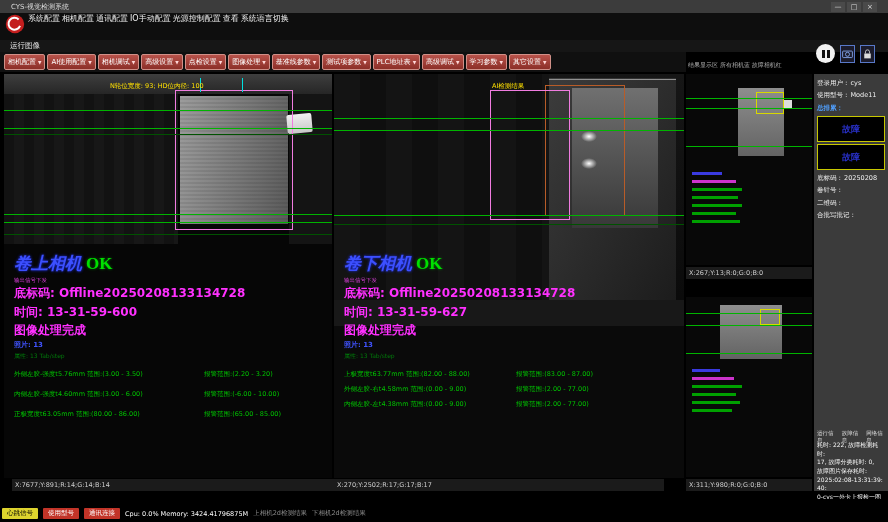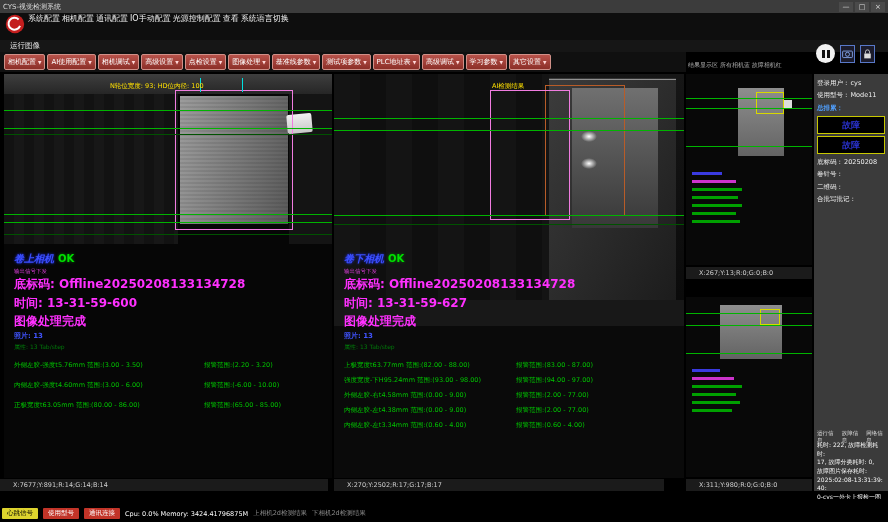--- a/index.html
+++ b/index.html
@@ -1,21 +1,21 @@
 <!DOCTYPE html>
 <html><head>
 <meta charset="utf-8">
 <style>
   * { box-sizing: border-box; margin: 0; padding: 0; }
   body { background:#222; font-family:"DejaVu Sans","Liberation Sans",sans-serif; }
   .app { position:relative; width:888px; height:522px; background:#000; overflow:hidden; }
 
   
   .titlebar { position:absolute; left:0; top:0; width:100%; height:13px; background:#3c3c3c;
-    display:flex; align-items:center; padding:0 3px; font-size:7px; color:#d8d8d8; }
+    display:flex; align-items:center; padding:0 11px; font-size:7px; color:#d8d8d8; }
   .win-controls { margin-left:auto; display:flex; gap:2px; }
   .win-btn { width:14px; height:10px; display:flex; align-items:center; justify-content:center;
     font-size:7px; color:#ddd; background:#4a4a4a; cursor:pointer; }
   .menubar { position:absolute; left:0; top:13px; width:100%; height:27px; background:#0e0e0e;
     display:flex; align-items:flex-start; gap:2px; padding-left:4px; font-size:8px; color:#f0f0f0; }
   .logo { width:22px; height:22px; flex:0 0 auto; }
   .menu-item { cursor:pointer; white-space:nowrap; }
   .tabrow { position:absolute; left:0; top:40px; width:100%; height:12px; background:#161616;
     display:flex; align-items:center; padding-left:10px; font-size:7.5px; color:#e8e8e8; }
   .toolbar { position:absolute; left:0; top:52px; width:686px; height:20px; background:#101010;
@@ -33,22 +33,22 @@
     display:flex; align-items:center; justify-content:center; cursor:pointer; }
 
   
   .view { position:absolute; background:#060606; overflow:hidden; }
   #viewL { left:4px; top:74px; width:328px; height:404px; }
   #viewC { left:334px; top:74px; width:350px; height:404px; }
   .thumb { position:absolute; background:#080808; overflow:hidden; cursor:pointer; }
   #thumb1 { left:686px; top:74px; width:126px; height:191px; }
   #thumb2 { left:686px; top:297px; width:126px; height:180px; }
   .coordbar { position:absolute; height:12px; background:#1b1b1b; color:#cfcfcf; font-size:6.5px;
-    display:flex; align-items:center; padding-left:13px; }
-  #coordL { left:0; top:479px; width:328px; }
+    display:flex; align-items:center; padding-left:3px; }
+  #coordL { left:12px; top:479px; width:328px; }
   #coordC { left:334px; top:479px; width:330px; }
   #coordT1 { left:686px; top:267px; width:126px; }
   #coordT2 { left:686px; top:479px; width:126px; }
 
   .gline { position:absolute; left:0; right:0; height:1px; background:#00b400; }
   .gline.dim { background:#005200; }
   .caption { position:absolute; color:#ffe000; font-size:6.5px; white-space:nowrap; }
 
   
   .l-topband { position:absolute; left:0; top:0; width:100%; height:20px;
@@ -75,22 +75,22 @@
     background:linear-gradient(#707070,#383838); }
   .c-topline { position:absolute; left:215px; top:5px; width:127px; height:1px; background:#909090; }
   .spot { position:absolute; width:16px; height:11px; border-radius:50%;
     background:radial-gradient(closest-side,#ffffff,rgba(255,255,255,0)); }
   .c-orange { position:absolute; left:211px; top:11px; width:80px; height:131px; border:1px solid #b85c28; }
   .c-pink { position:absolute; left:156px; top:16px; width:80px; height:130px; border:1px solid #f07ce0; }
   .c-lowband { position:absolute; left:0; top:226px; width:100%; height:26px; background:#181818; }
 
   
   .resblock { position:absolute; left:10px; top:178px; right:4px; }
-  .camtitle { font-size:10px; font-weight:bold; font-style:italic; color:#3c50ff;
-    text-shadow:0 0 3px #2030ff; margin-bottom:2px; }
+  .camtitle { font-size:17px; font-weight:bold; font-style:italic; color:#3c50ff;
+    text-shadow:0 0 3px #2030ff; margin-bottom:2px;font-family:Liberation Serif, serif; }
   .camtitle .ok { color:#00e000; font-style:normal; margin-left:4px; text-shadow:0 0 3px #008000; }
   .sig { font-size:5.5px; color:#e040e0; }
   .mag { font-size:12px; color:#ff30ff; font-weight:bold; line-height:1.55; }
   .bluel { font-size:7px; color:#4054ff; font-weight:bold; line-height:1.6; }
   .dimg { font-size:6px; color:#00780a; line-height:1.5; }
   .mrows { margin-top:10px; }
   .mrow { display:flex; font-size:6.5px; color:#00c400; }
   #viewL .mrow { margin-bottom:11px; }
   #viewC .mrow { margin-bottom:6px; }
   .mname { width:190px; }
@@ -101,21 +101,21 @@
   .t-tab { position:absolute; background:#ddd; }
   .t-ybox { position:absolute; border:1px solid #d8d800; }
   .tbars { position:absolute; left:6px; }
   .bar { height:3px; margin-bottom:5px; }
 
   
   .rpanel { position:absolute; left:814px; top:74px; width:74px; height:417px; background:#3b3b3b;
     padding:3px; font-size:6.5px; color:#f0f0f0; }
   .rrow { display:flex; gap:1px; line-height:1.9; flex-wrap:wrap; }
   .blue-label { color:#50a0ff; font-weight:bold; }
-  .ybox { height:18px; border:1px solid #c8c800; background:#000; margin:2px 0; display:flex;
+  .ybox { height:26px; border:1px solid #c8c800; background:#000; margin:2px 0; display:flex;
     align-items:center; justify-content:center; color:#2830c8; font-weight:bold; font-size:9px; }
   .rstats-tabs { position:absolute; left:814px; top:430px; width:74px; display:flex; gap:3px;
     font-size:5.5px; color:#ddd; padding-left:3px; }
   .rstats-tabs span { cursor:pointer; }
   .rstats { position:absolute; left:814px; top:441px; width:74px; height:58px; font-size:6px;
     color:#f8f8f8; padding:0 3px; line-height:1.45; word-break:break-all; overflow:hidden; }
   .rstats span { display:block; }
 
   
   .statusbar { position:absolute; left:0; bottom:2px; width:100%; height:13px; display:flex;
@@ -301,34 +301,26 @@
       <div class="mag">时间: 13-31-59-627</div>
       <div class="mag">图像处理完成</div>
       <div class="bluel">照片: 13</div>
       <div class="dimg">属性: 13 Tab/step</div>
       <div class="mrows">
         <div class="mrow">
             <span class="mname2">上极宽度t63.77mm 范围:(82.00 - 88.00)</span>
             <span>报警范围:(83.00 - 87.00)</span>
           </div>
         <div class="mrow">
-            <span class="mname2">强度宽度-下H95.24mm 范围:(93.00 - 98.00)</span>
-            <span>报警范围:(94.00 - 97.00)</span>
-          </div>
-        <div class="mrow">
             <span class="mname2">外侧左胶-右t4.58mm 范围:(0.00 - 9.00)</span>
             <span>报警范围:(2.00 - 77.00)</span>
           </div>
         <div class="mrow">
             <span class="mname2">内侧左胶-左t4.38mm 范围:(0.00 - 9.00)</span>
             <span>报警范围:(2.00 - 77.00)</span>
-          </div>
-        <div class="mrow">
-            <span class="mname2">内侧左胶-左t3.34mm 范围:(0.60 - 4.00)</span>
-            <span>报警范围:(0.60 - 4.00)</span>
           </div>
       </div>
     </div>
   </div>
   <div class="coordbar" id="coordC">X:270;Y:2502;R:17;G:17;B:17</div>
 
   <div class="thumb" id="thumb1">
     <div class="t-battery" style="left:52px; top:14px; width:46px; height:68px"></div>
     <div class="t-tab" style="left:97px; top:26px; width:9px; height:9px"></div>
     <div class="t-ybox" style="left:70px; top:18px; width:28px; height:22px"></div>

